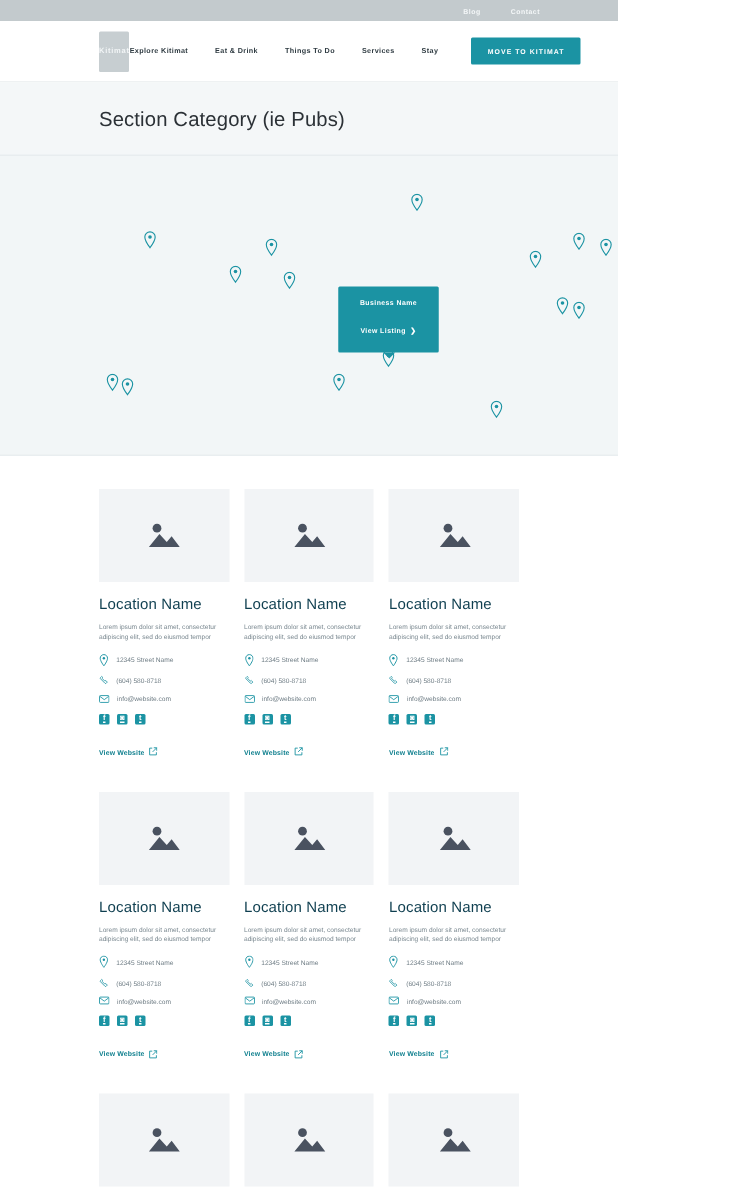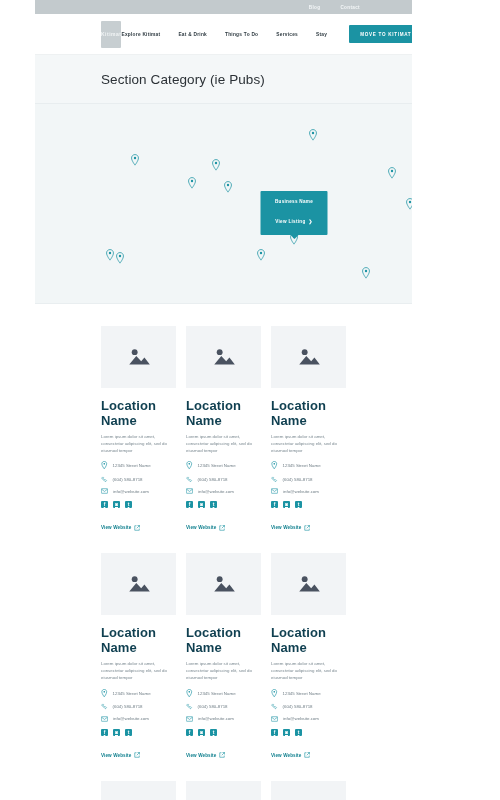--- a/index.html
+++ b/index.html
@@ -7,21 +7,20 @@
     width: 500px; height: 800px;
     overflow: hidden;
     background: #ffffff;
     font-family: "Liberation Sans", sans-serif;
     -webkit-font-smoothing: antialiased;
   }
   #page {
     position: relative;
     width: 412px; height: 800px;
     overflow: hidden;
-    padding-left: 35px;
   }
 
   
   .topbar {
     height: 14px;
     background: #c3cacd;
     display: flex;
     align-items: center;
     justify-content: flex-end;
     padding-right: 52px;
@@ -157,23 +156,23 @@
   .card { width: 100%; }
   .thumb {
     height: 62px;
     background: #f2f4f6;
     display: flex;
     align-items: center;
     justify-content: center;
     margin-bottom: 10px;
   }
   .card h3 {
-    font-size: 13px;
+    font-size: 10px;
     color: #0f3f50;
-    font-weight: 700;
+    font-weight: 400;
     letter-spacing: .1px;
     margin-bottom: 6px;
   }
   .card .desc {
     font-size: 4.4px;
     line-height: 1.55;
     color: #7a8890;
     margin-bottom: 7px;
   }
   .row {

